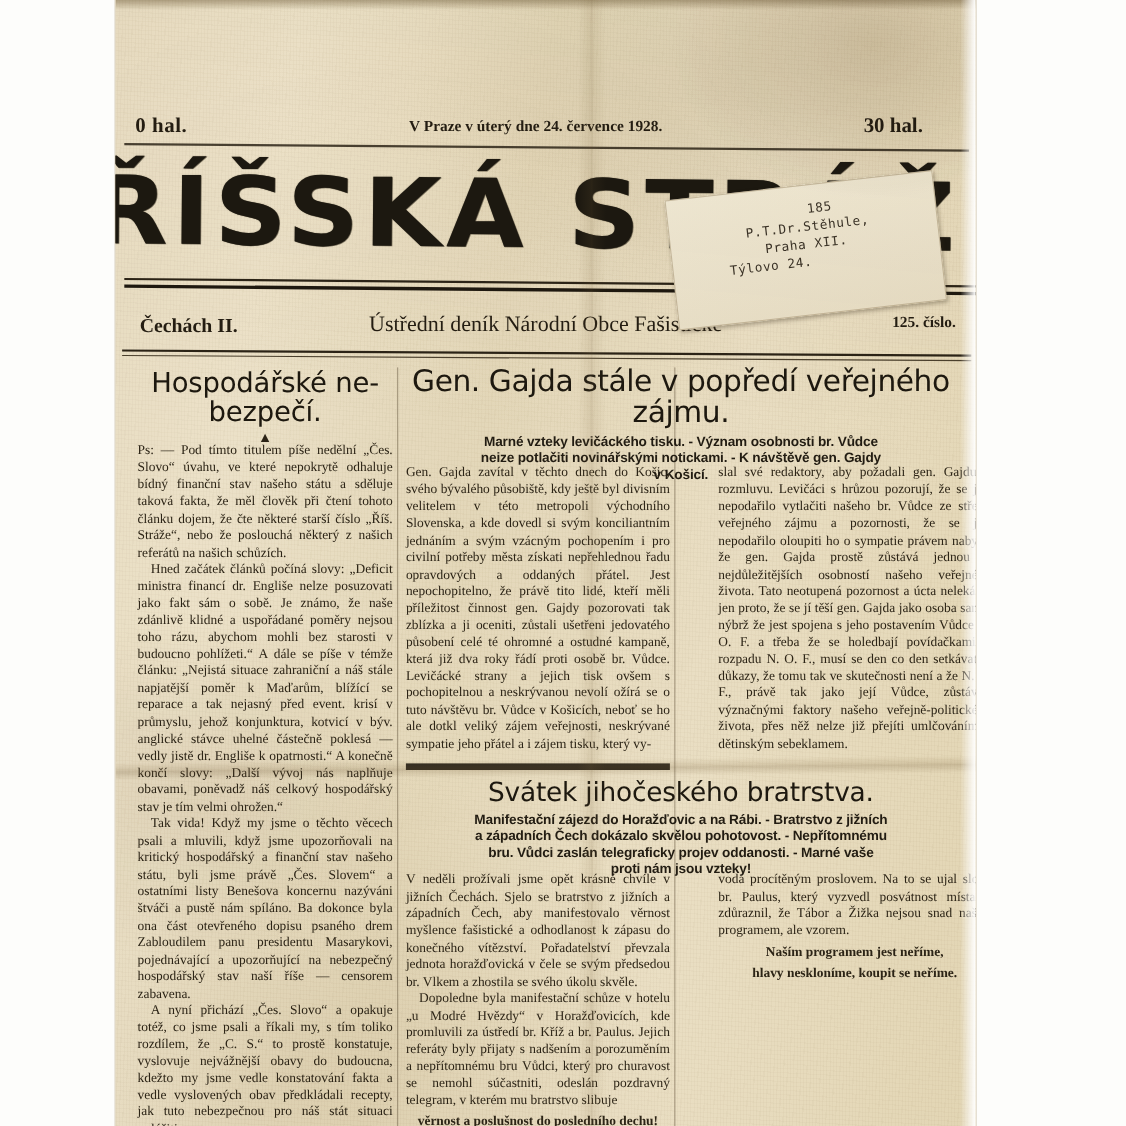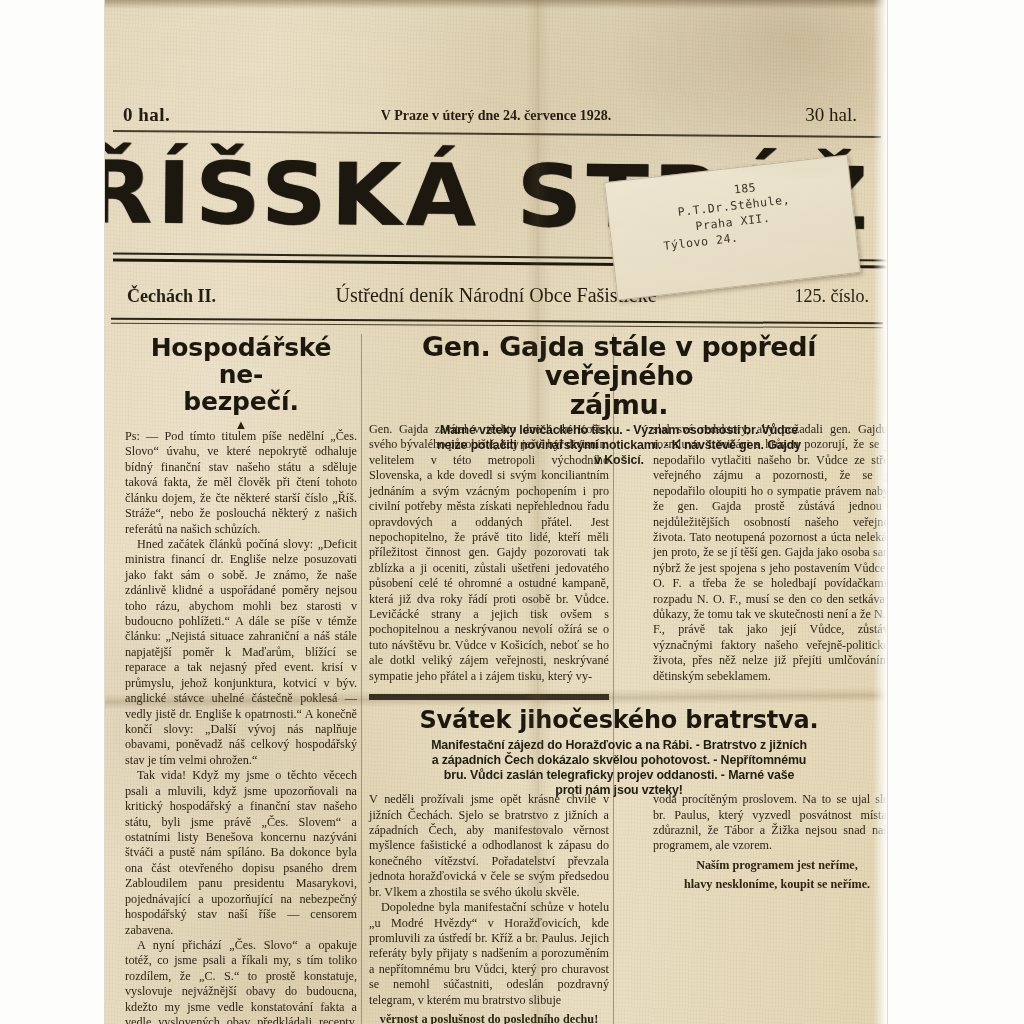--- a/index.html
+++ b/index.html
@@ -35,25 +35,25 @@
   
   #top-edge{position:absolute;left:0;top:0;width:782px;height:9px;
     background:linear-gradient(180deg,rgba(105,85,50,.45),rgba(0,0,0,0));}
   
   #right-fade{position:absolute;right:0;top:0;width:14px;height:1024px;
     background:linear-gradient(90deg,rgba(255,255,255,0),#ffffff);}
 
   .ink{color:#241d12;}
 
   
-  #topline{position:absolute;left:0;right:0;top:104px;height:28px;}
+  #topline{position:absolute;left:0;right:18px;top:104px;height:28px;}
   #topline .price-l{position:absolute;left:18px;top:0;font-weight:bold;font-size:19px;letter-spacing:.5px;}
   #topline .place{position:absolute;left:50%;top:4px;transform:translateX(-50%);
     font-size:14px;font-weight:bold;white-space:nowrap;}
-  #topline .price-r{position:absolute;right:30px;top:0;font-weight:normal;font-size:19px;}
+  #topline .price-r{position:absolute;right:30px;top:0;font-weight:bold;font-size:19px;}
 
   #rule-top{position:absolute;left:8px;right:6px;top:133px;height:2px;background:#2b2316;
     transform:rotate(.45deg);opacity:.85;}
 
   
   #masthead{position:absolute;left:-22px;top:136px;width:840px;height:118px;overflow:hidden;}
   #masthead .title{
     font-family:"DejaVu Sans",sans-serif;
     font-weight:bold;font-size:86px;line-height:112px;letter-spacing:4px;
     color:#1c1810;white-space:nowrap;
@@ -61,21 +61,21 @@
     text-shadow:0 0 1px rgba(40,32,18,.55), .6px .4px 0 rgba(30,24,12,.5);
   }
   #rule-mast1{position:absolute;left:8px;right:0;top:256px;height:2px;background:#2b2316;transform:rotate(.5deg);}
   #rule-mast2{position:absolute;left:8px;right:0;top:262px;height:3px;background:#1e180f;transform:rotate(.5deg);}
 
   
   #subbar{position:absolute;left:0;right:0;top:284px;height:34px;}
   #subbar .rocnik{position:absolute;left:22px;top:2px;font-weight:bold;font-size:18px;}
   #subbar .center{position:absolute;left:50%;top:0;transform:translateX(-50%);
     font-size:20px;white-space:nowrap;font-family:"Liberation Serif",serif;}
-  #subbar .cislo{position:absolute;right:18px;top:2px;font-weight:normal;font-size:18px;}
+  #subbar .cislo{position:absolute;right:18px;top:2px;font-weight:bold;font-size:14px;}
   #rule-sub1{position:absolute;left:6px;right:4px;top:320px;height:2px;background:#2b2316;transform:rotate(.35deg);}
   #rule-sub2{position:absolute;left:6px;right:4px;top:325px;height:1px;background:#4a3f2c;transform:rotate(.35deg);}
 
   
   #label{position:absolute;left:505px;top:168px;width:245px;height:105px;
     background:linear-gradient(170deg,#efe8d4,#e6dcc3);
     transform:rotate(-6.5deg);
     box-shadow:1px 2px 4px rgba(60,48,28,.38), inset 0 0 0 1px rgba(150,130,95,.45);
     font-family:"DejaVu Sans Mono",monospace;font-size:11.5px;color:#3a3226;letter-spacing:.6px;
     padding:14px 0 0 0;}
@@ -88,21 +88,21 @@
   
   #cols{position:absolute;left:0;top:330px;width:782px;height:694px;}
   .col{position:absolute;top:0;bottom:0;}
   .col-a{left:20px;width:232px;}
   .col-b{left:264px;width:240px;}
   .col-c{left:516px;width:248px;margin-left:32px;}
   .vrule{position:absolute;top:4px;bottom:0;width:1px;background:#6b5d45;opacity:.55;}
   #vr1{left:256px;}
   #vr2{left:508px;}
 
-  .hl{font-family:"DejaVu Sans",sans-serif;font-weight:bold;color:#1d180f;
+  .hl{font-family:"DejaVu Sans",sans-serif;font-weight:normal;color:#1d180f;
     text-align:center;line-height:1.08;letter-spacing:-.2px;}
   .hl-a{font-size:25px;margin:4px 0 6px;}
   .hl-b{font-size:27px;margin:2px 0 4px;letter-spacing:-.4px;}
   .hl-c{font-size:24px;margin:2px 0 4px;}
   .sub{font-family:"Liberation Sans",sans-serif;font-weight:bold;font-size:12.4px;
     line-height:1.2;text-align:center;color:#221c12;margin:0 0 6px;letter-spacing:-.15px;}
 
   .body{font-family:"Liberation Serif",serif;font-size:12.2px;line-height:1.265;
     text-align:justify;color:#2c2416;hyphens:auto;}
   .body p{margin:0;text-indent:12px;}

